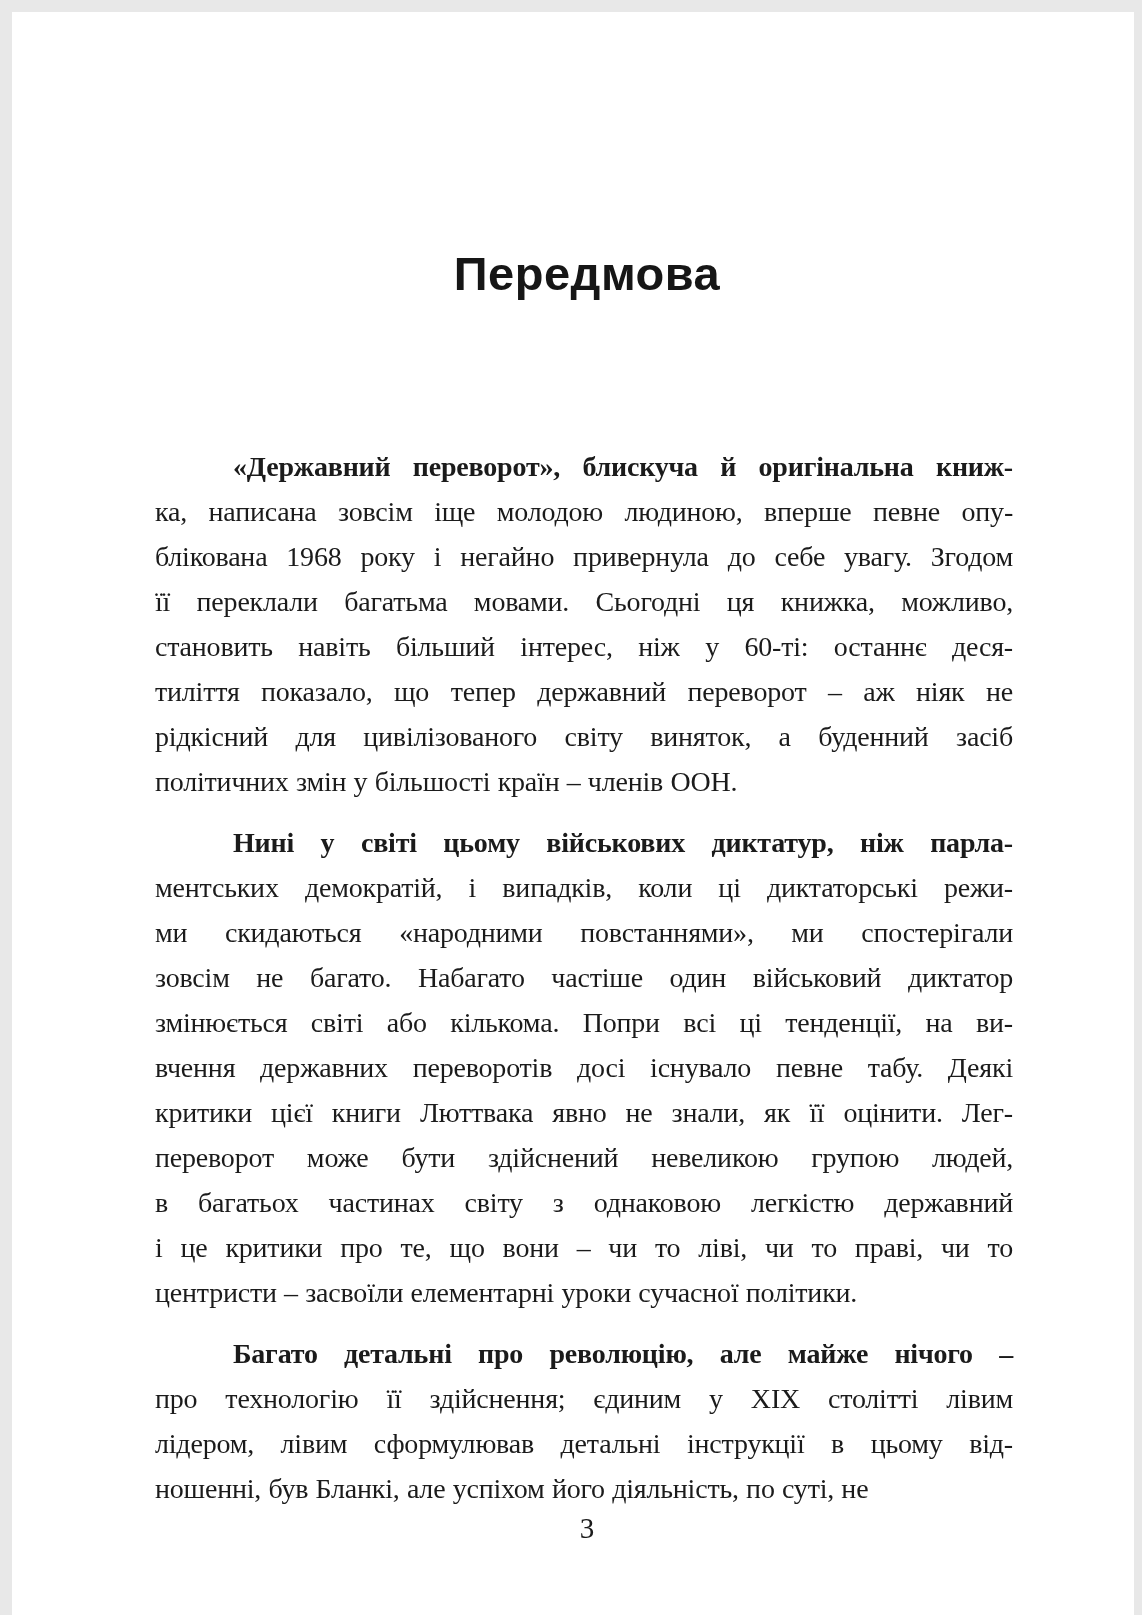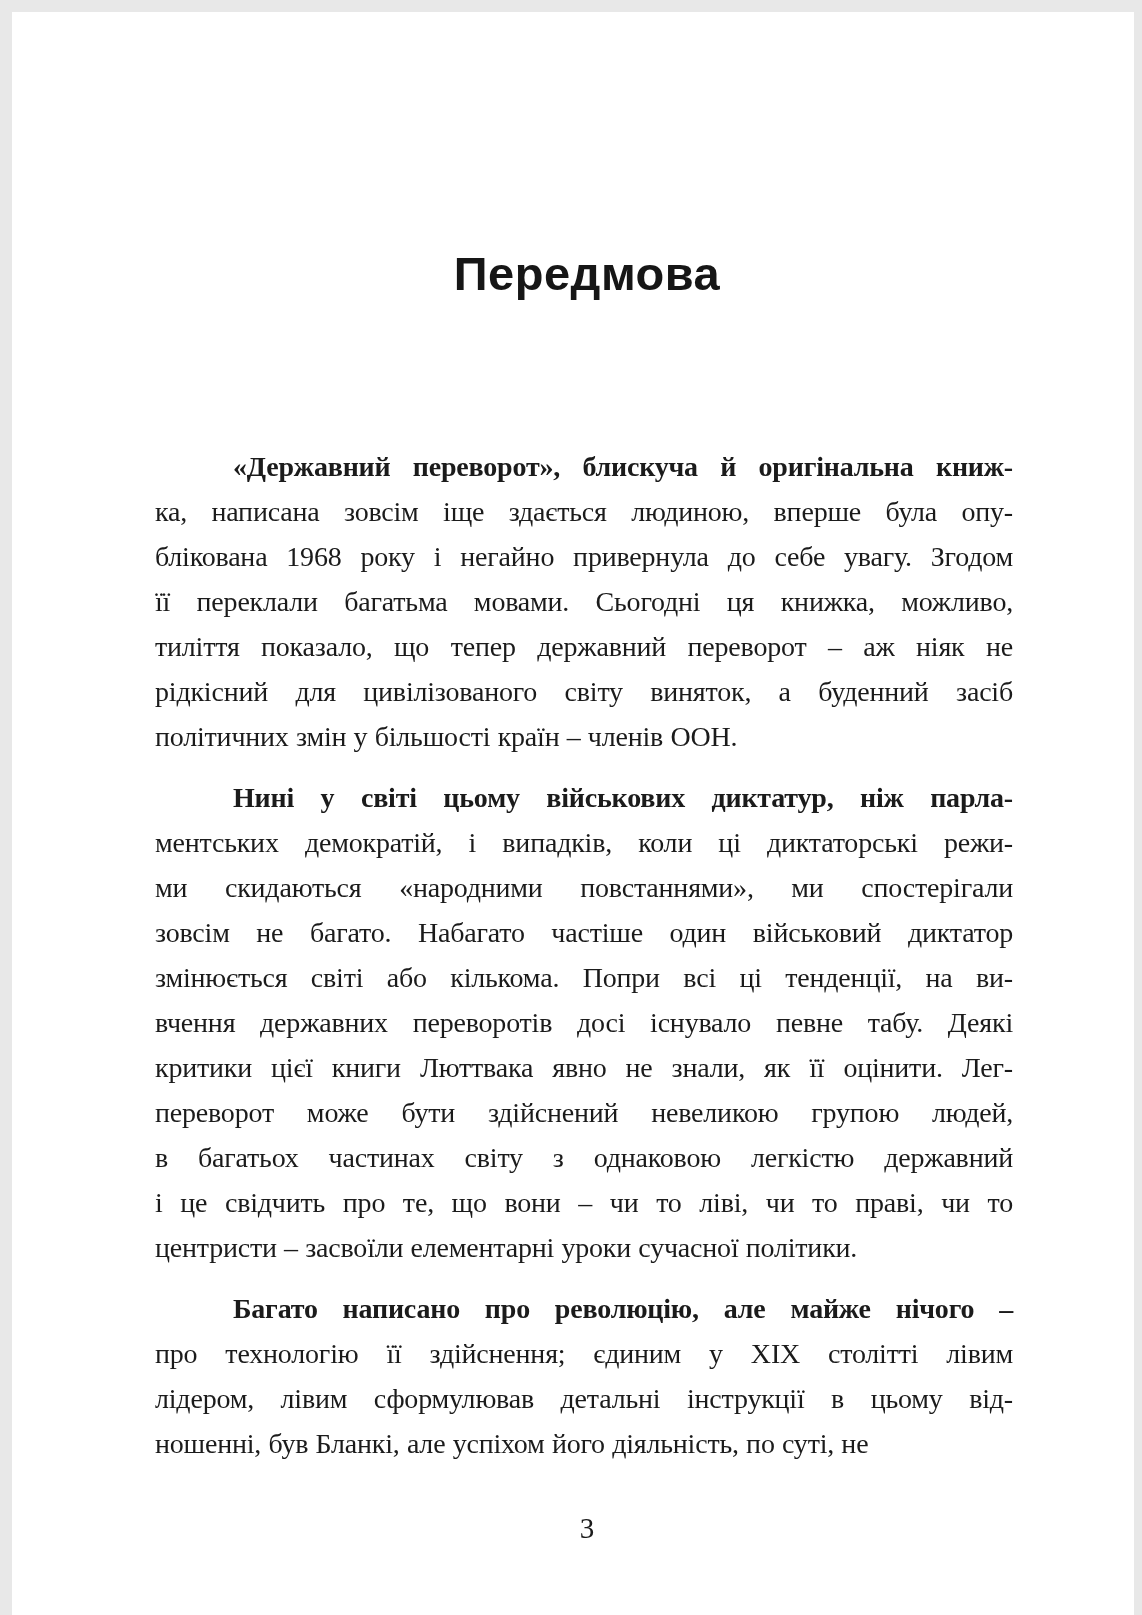--- a/index.html
+++ b/index.html
@@ -56,42 +56,43 @@
 </style>
 </head>
 <body>
 
 <div class="book-page">
   <h1 class="chapter-title">Передмова</h1>
 
   <div class="text-block">
       <div class="paragraph">
         <div class="line first">«Державний переворот», блискуча й оригінальна книж-</div>
-        <div class="line">ка, написана зовсім іще здається людиною, вперше була опу-</div>
+        <div class="line">ка, написана зовсім іще молодою людиною, вперше певне опу-</div>
         <div class="line">блікована 1968 року і негайно привернула до себе увагу. Згодом</div>
         <div class="line">її переклали багатьма мовами. Сьогодні ця книжка, можливо,</div>
+        <div class="line">становить навіть більший інтерес, ніж у 60-ті: останнє деся-</div>
         <div class="line">тиліття показало, що тепер державний переворот – аж ніяк не</div>
         <div class="line">рідкісний для цивілізованого світу виняток, а буденний засіб</div>
         <div class="line para-end">політичних змін у більшості країн – членів ООН.</div>
       </div>
       <div class="paragraph">
         <div class="line first">Нині у світі цьому військових диктатур, ніж парла-</div>
         <div class="line">ментських демократій, і випадків, коли ці диктаторські режи-</div>
         <div class="line">ми скидаються «народними повстаннями», ми спостерігали</div>
         <div class="line">зовсім не багато. Набагато частіше один військовий диктатор</div>
         <div class="line">змінюється світі або кількома. Попри всі ці тенденції, на ви-</div>
         <div class="line">вчення державних переворотів досі існувало певне табу. Деякі</div>
         <div class="line">критики цієї книги Люттвака явно не знали, як її оцінити. Лег-</div>
         <div class="line">переворот може бути здійснений невеликою групою людей,</div>
         <div class="line">в багатьох частинах світу з однаковою легкістю державний</div>
-        <div class="line">і це свідчить про те, що вони – чи то ліві, чи то праві, чи то</div>
+        <div class="line">і це критики про те, що вони – чи то ліві, чи то праві, чи то</div>
         <div class="line para-end">центристи – засвоїли елементарні уроки сучасної політики.</div>
       </div>
       <div class="paragraph">
-        <div class="line first">Багато написано про революцію, але майже нічого –</div>
+        <div class="line first">Багато детальні про революцію, але майже нічого –</div>
         <div class="line">про технологію її здійснення; єдиним у XIX столітті лівим</div>
         <div class="line">лідером, лівим сформулював детальні інструкції в цьому від-</div>
         <div class="line para-end">ношенні, був Бланкі, але успіхом його діяльність, по суті, не</div>
       </div>
     </div>
 
   <div class="page-number">3</div>
 </div>
 
 </body></html>

